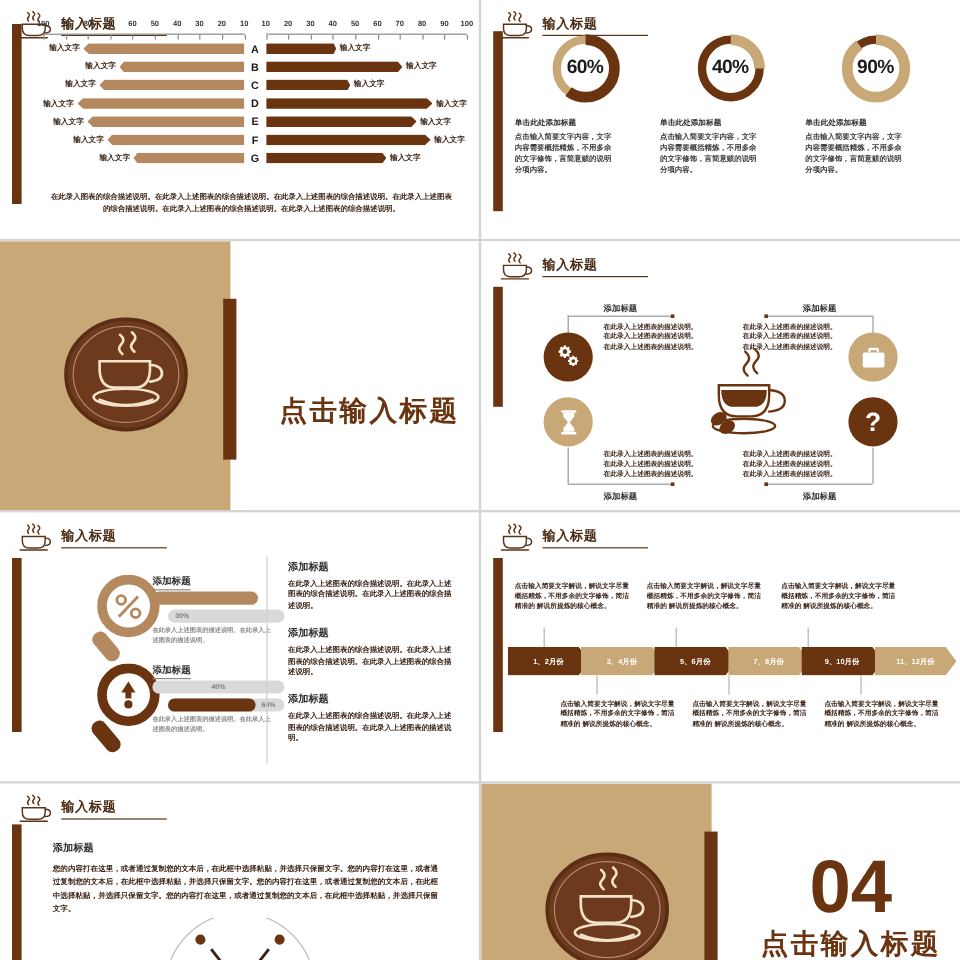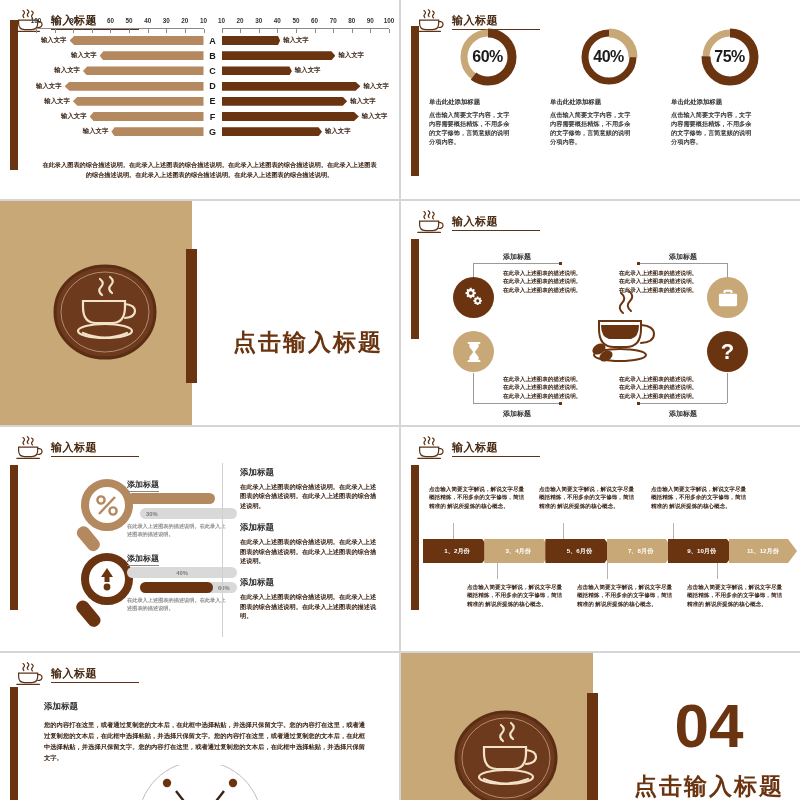--- a/index.html
+++ b/index.html
@@ -370,24 +370,24 @@
             <div class="pct">40%</div>
           </div>
           <div class="dtext">
             <div class="dtitle">单击此处添加标题</div>
             <div class="dbody">点击输入简要文字内容，文字内容需要概括精炼，不用多余的文字修饰，言简意赅的说明分项内容。</div>
           </div>
         </div>
         <div class="dcol">
           <div class="donut">
             <svg viewBox="0 0 62 62" width="62" height="62">
-              <circle cx="31" cy="31" r="24" fill="none" stroke="#c9a878" stroke-width="7"></circle>
-              <circle cx="31" cy="31" r="24" fill="none" stroke="#6b3410" stroke-width="9" stroke-dasharray="113.09733552923255 150.79644737231007" transform="rotate(-90 31 31)" stroke-linecap="butt"></circle>
+              <circle cx="31" cy="31" r="24" fill="none" stroke="#6b3410" stroke-width="7"></circle>
+              <circle cx="31" cy="31" r="24" fill="none" stroke="#c9a878" stroke-width="9" stroke-dasharray="135.71680263507906 150.79644737231007" transform="rotate(-90 31 31)" stroke-linecap="butt"></circle>
             </svg>
-            <div class="pct">75%</div>
+            <div class="pct">90%</div>
           </div>
           <div class="dtext">
             <div class="dtitle">单击此处添加标题</div>
             <div class="dbody">点击输入简要文字内容，文字内容需要概括精炼，不用多余的文字修饰，言简意赅的说明分项内容。</div>
           </div>
         </div>
       </div>
   </div>
 
   <div class="slide sec">
@@ -669,17 +669,17 @@
         <g fill="none" stroke="#f2e2c8" stroke-width="2.2" stroke-linecap="round">
           <path d="M50 22 q5 4 1 8 q-4 4 1 8"></path>
             <path d="M60 20 q5 4 1 8 q-4 4 1 8"></path>
           <path d="M33 44 h42 v6 q0 16 -13 16 h-16 q-13 0 -13 -16 z"></path>
           <path d="M75 47 q10 1 10 7 q0 6 -10 7"></path>
           <ellipse cx="55" cy="74" rx="27" ry="7"></ellipse>
             <path d="M33 76 q22 9 44 0"></path>
         </g>
       </svg>
     </div>
-    <div class="num" style="top:42px;">04</div>
+    <div class="num" style="top:56px;">04</div>
     <div class="sub" style="top:118px;">点击输入标题</div>
   </div>
 
 </div>
 
 </body></html>

